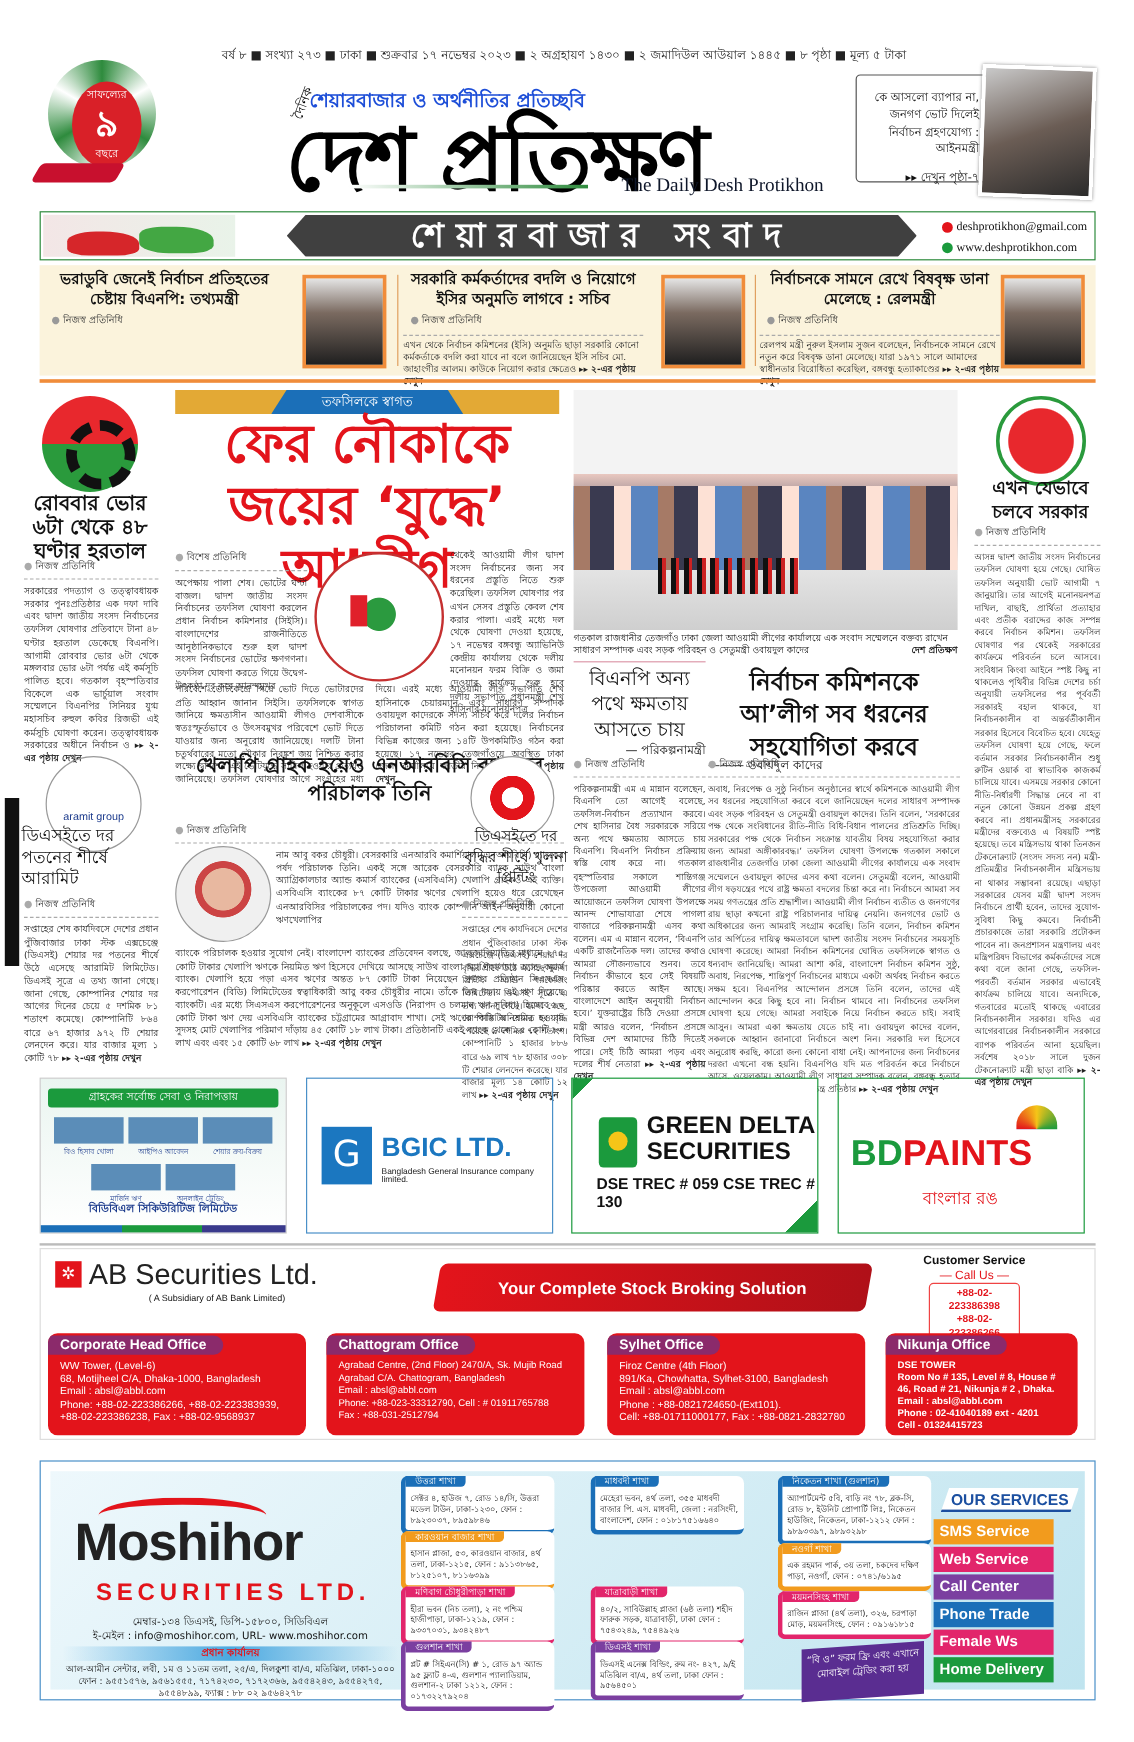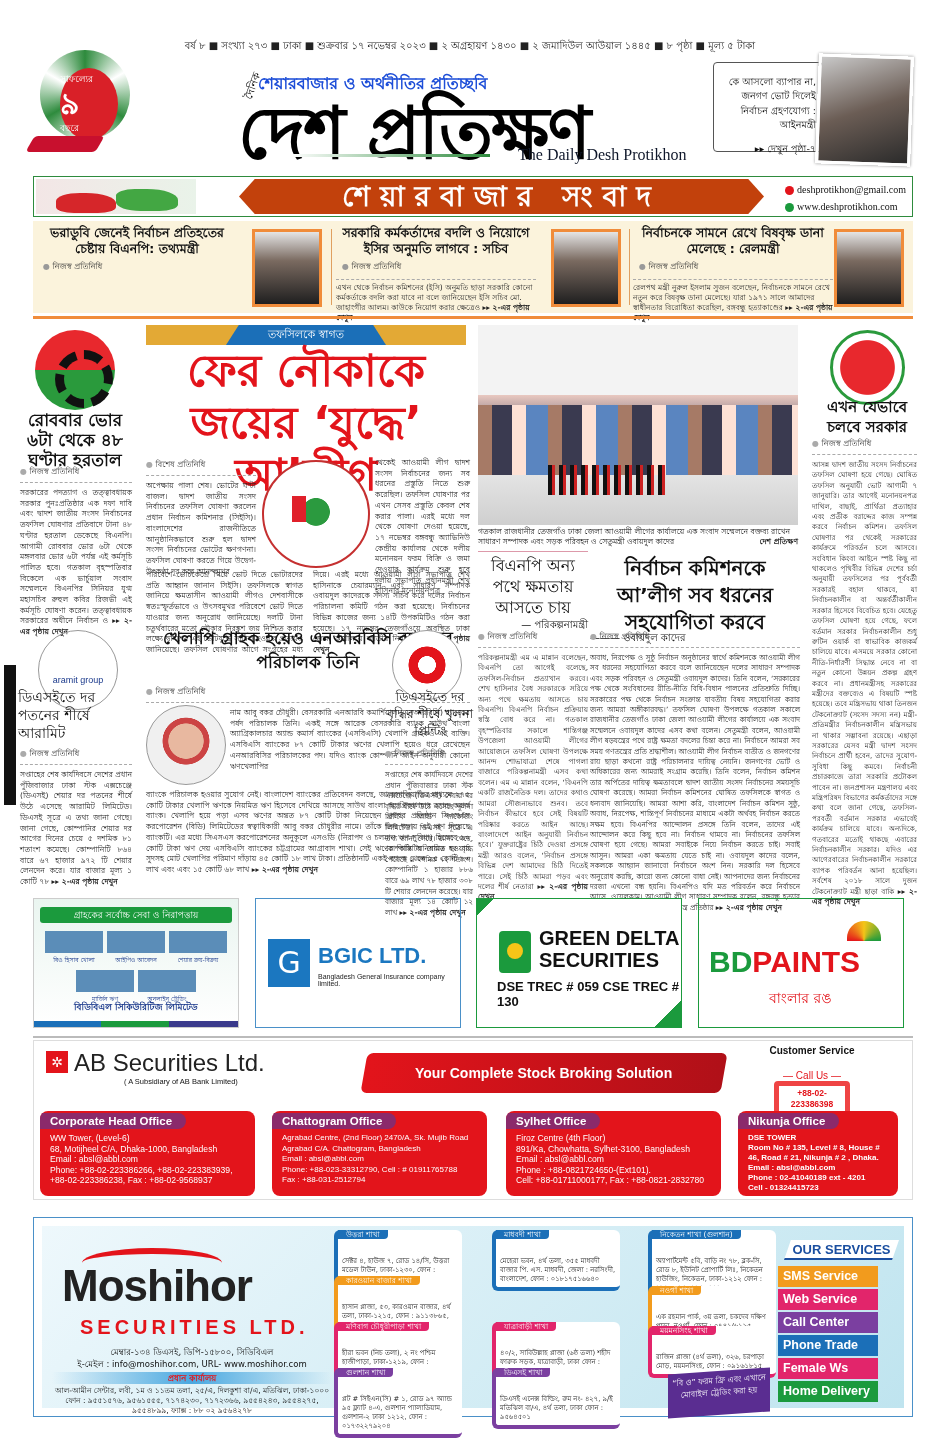--- a/index.html
+++ b/index.html
@@ -5,36 +5,36 @@
 *{box-sizing:border-box;margin:0;padding:0}
 body{width:945px;height:1452px;background:#fff;font-family:"DejaVu Sans",sans-serif;color:#111;position:relative;overflow:hidden}
 .abs{position:absolute}
 .serif{font-family:"DejaVu Serif",serif}
 .lib{font-family:"Liberation Sans",sans-serif}
 .libs{font-family:"Liberation Serif",serif}
 
 #dateline{left:180px;top:38px;width:580px;font-size:10px;text-align:center;white-space:nowrap;color:#222}
 #anniv{left:30px;top:50px;width:110px;height:120px}
 #anniv .ring{position:absolute;left:10px;top:0;width:90px;height:90px;border-radius:50%;background:conic-gradient(#2e8b3d,#fff,#2e8b3d,#fff,#2e8b3d,#fff,#2e8b3d)}
-#anniv .disc{position:absolute;left:30px;top:18px;width:58px;height:72px;border-radius:50%;background:#d92028;color:#fff;font-size:9px;padding-top:4px}
+#anniv .disc{position:absolute;left:30px;top:18px;width:58px;height:72px;border-radius:50%;background:#d92028;color:#fff;text-align:center;font-size:9px;padding-top:4px}
 #anniv .disc b{display:block;font-size:30px;line-height:34px}
 #anniv .ribbon{position:absolute;left:0;top:86px;width:70px;height:16px;background:#c8102e;transform:skewX(-30deg);border-radius:4px}
 #tagline{left:258px;top:71px;font-size:16px;color:#1d4ed8;font-weight:bold}
 #title{left:238px;top:78px;font-size:72px;font-weight:bold;letter-spacing:-2px;color:#000;white-space:nowrap}
 #dainik{left:240px;top:96px;font-size:11px;color:#000;transform:rotate(-70deg);transform-origin:left top}
 #en-title{left:518px;top:146px;font-size:16px;color:#0f172a}
 #en-line{left:290px;top:154px;width:200px;height:3px;background:linear-gradient(90deg,#fff,#2e8b3d)}
 #teaser{left:713px;top:62px;width:110px;height:90px;border:1px solid #555;border-radius:4px;font-size:9.5px;text-align:right;padding:12px 6px 4px;line-height:1.5}
 #teaser-photo{left:817px;top:55px;width:95px;height:110px;background:linear-gradient(160deg,#c9c9c9,#6b5d55 50%,#2b2b2b);border:3px solid #fff;box-shadow:0 0 3px #888;transform:rotate(2deg)}
 
 #banner{left:33px;top:176px;width:880px;height:41px;border:1px solid #2e8b3d}
 #banner .bull{position:absolute;left:2px;top:2px;width:160px;height:35px;background:linear-gradient(90deg,#f3e6e6,#e9f3e9)}
 #banner .bear{position:absolute;left:20px;top:14px;width:60px;height:20px;background:#d6262a;border-radius:40% 50% 30% 30%}
 #banner .bull2{position:absolute;left:80px;top:10px;width:62px;height:22px;background:#43a743;border-radius:30% 50% 30% 40%}
-#banner .strip{position:absolute;left:205px;top:2px;width:525px;height:35px;background:#c2410c;color:#fff;font-size:28px;font-weight:bold;text-align:center;line-height:35px;letter-spacing:10px;clip-path:polygon(3% 0,97% 0,100% 50%,97% 100%,3% 100%,0 50%)}
+#banner .strip{position:absolute;left:205px;top:2px;width:525px;height:35px;background:#404040;color:#fff;font-size:28px;font-weight:bold;text-align:center;line-height:35px;letter-spacing:10px;clip-path:polygon(3% 0,97% 0,100% 50%,97% 100%,3% 100%,0 50%)}
 #banner .contact{position:absolute;right:6px;top:4px;font-size:10px;line-height:17px;font-family:"Liberation Serif",serif}
 #banner .contact span.ic{display:inline-block;width:9px;height:9px;border-radius:50%;margin-right:3px;vertical-align:middle}
 
 #topstrip{left:33px;top:221px;width:880px;height:92px;background:#fbf3dc}
 .ts{position:absolute;top:4px;width:290px;height:84px}
 .ts h3{font-size:12.5px;text-align:center;font-weight:bold;line-height:16px;width:200px}
 .ts .by{font-size:8px;margin:3px 0 0 6px;color:#333}
 .ts .by:before{content:"● ";color:#999}
 .ts p{font-size:7.5px;line-height:10px;width:200px;margin-top:6px;padding-top:3px;border-top:1px dashed #aaa;color:#222}
 .ts .ph{position:absolute;right:5px;top:4px;width:70px;height:78px;border:3px solid #f08c3a;background:linear-gradient(#e5e5e5,#7a6a60 40%,#1f1f1f)}
@@ -118,37 +118,37 @@
 #ad-bdp .fan{position:absolute;left:148px;top:22px;width:34px;height:20px;border-radius:20px 20px 0 0;background:conic-gradient(from 270deg at 50% 100%,#e3141b,#f5c518,#1b9a3d,#1b77c0,#8b3a8c)}
 #gray-rule{left:33px;top:1036px;width:880px;height:2px;background:#bbb}
 
 #ab{left:33px;top:1040px;width:880px;height:160px;border:1px solid #ddd}
 #ab .logo{position:absolute;left:12px;top:10px;width:22px;height:22px;background:#e3141b;color:#fff;text-align:center;line-height:22px;font-size:14px}
 #ab .name{position:absolute;left:40px;top:8px;font-size:24px;font-family:"Liberation Sans",sans-serif;color:#222}
 #ab .sub{position:absolute;left:90px;top:36px;font-size:7.5px;font-family:"Liberation Sans",sans-serif}
 #ab .slogan{position:absolute;left:330px;top:12px;width:360px;height:40px;background:linear-gradient(90deg,#e3141b,#b01018);color:#fff;font-size:14px;font-weight:bold;text-align:center;line-height:40px;border-radius:6px;transform:skewX(-10deg);font-family:"Liberation Sans",sans-serif}
 #ab .slogan span{display:inline-block;transform:skewX(10deg)}
 #ab .cs{position:absolute;left:728px;top:4px;font-size:10px;font-weight:bold;font-family:"Liberation Sans",sans-serif;text-align:center;width:100px}
-#ab .cs .callus{color:#e3141b;font-weight:normal;display:block;margin-top:14px}
-#ab .cs .box{border:5px solid #ef4444;border-radius:4px;padding:2px;color:#e3141b;font-size:8.5px;line-height:11px;margin:0 12px}
+#ab .cs .callus{color:#e3141b;font-weight:normal;display:block;margin-top:2px}
+#ab .cs .box{border:1px solid #ef4444;border-radius:4px;padding:2px;color:#e3141b;font-size:8.5px;line-height:11px;margin:0 12px}
 .office{position:absolute;top:70px;width:215px;height:85px;background:#e3141b;border-radius:8px;color:#fff;font-family:"Liberation Sans",sans-serif;overflow:hidden}
 .office h4{display:inline-block;background:#8b2a6b;padding:2px 14px 2px 10px;border-radius:0 12px 12px 0;font-size:11.5px;margin-bottom:4px}
 .office .lines{padding:0 10px;font-size:8.6px;line-height:10.5px}
 .office.bold .lines{font-weight:bold;font-size:8px;line-height:10px}
 
 #mos{left:33px;top:1217px;width:880px;height:200px;border:1px solid #4a90c8}
 #mos .inner{position:absolute;left:8px;top:8px;right:8px;bottom:8px;background:linear-gradient(135deg,#eef8fc,#bfe4ef)}
 #mos .brand{position:absolute;left:20px;top:35px;font-size:44px;font-weight:bold;color:#222;font-family:"Liberation Sans",sans-serif;letter-spacing:-1px}
 #mos .brand2{position:absolute;left:38px;top:90px;font-size:20px;font-weight:bold;color:#e3141b;letter-spacing:4px;font-family:"Liberation Sans",sans-serif}
 #mos .swoosh{position:absolute;left:40px;top:22px;width:140px;height:30px;border-top:6px solid #e3141b;border-radius:50% 50% 0 0}
 #mos .info{position:absolute;left:10px;top:120px;width:280px;text-align:center;font-size:8.5px;line-height:12px}
 #mos .info .hq{display:block;background:linear-gradient(90deg,transparent,#4aa8e0,transparent);color:#e3141b;font-weight:bold;margin:2px 0}
 #mos .info .addr{font-size:7.5px;line-height:10px}
 .branch{position:absolute;width:128px;background:#fff;border-radius:6px;border-bottom:4px solid;border-left:4px solid;font-size:6.8px;line-height:9px;padding:0 4px 3px;color:#222}
-.branch h5{display:inline-block;color:#fff;font-size:7.5px;font-weight:normal;padding:0 8px;margin:0 -4px 18px;border-radius:0 0 4px 0}
+.branch h5{display:inline-block;color:#fff;font-size:7.5px;font-weight:normal;padding:0 8px;margin:0 -4px 6px;border-radius:0 0 4px 0}
 #mos .promo{position:absolute;left:626px;top:145px;width:102px;height:44px;background:#5a2d91;color:#fff;font-size:8px;text-align:center;line-height:12px;padding-top:4px;transform:skewY(-4deg)}
 #mos .svc-h{position:absolute;left:742px;top:14px;width:115px;height:20px;background:#fff;color:#1b4fa0;font-weight:bold;font-size:13px;text-align:center;line-height:20px;font-family:"Liberation Sans",sans-serif;clip-path:polygon(6% 0,100% 0,94% 100%,0 100%);border-bottom:2px solid #1b4fa0}
 #mos .svc{position:absolute;left:736px;width:100px;height:21px;color:#fff;font-weight:bold;font-size:12.5px;line-height:21px;padding-left:5px;font-family:"Liberation Sans",sans-serif}
 </style>
 </head>
 <body>
 
 <div id="dateline" class="abs">বর্ষ ৮ ■ সংখ্যা ২৭৩ ■ ঢাকা ■ শুক্রবার ১৭ নভেম্বর ২০২৩ ■ ২ অগ্রহায়ণ ১৪৩০ ■ ২ জমাদিউল আউয়াল ১৪৪৫ ■ ৮ পৃষ্ঠা ■ মূল্য ৫ টাকা</div>
 <div id="anniv" class="abs">
   <div class="ring"></div>

